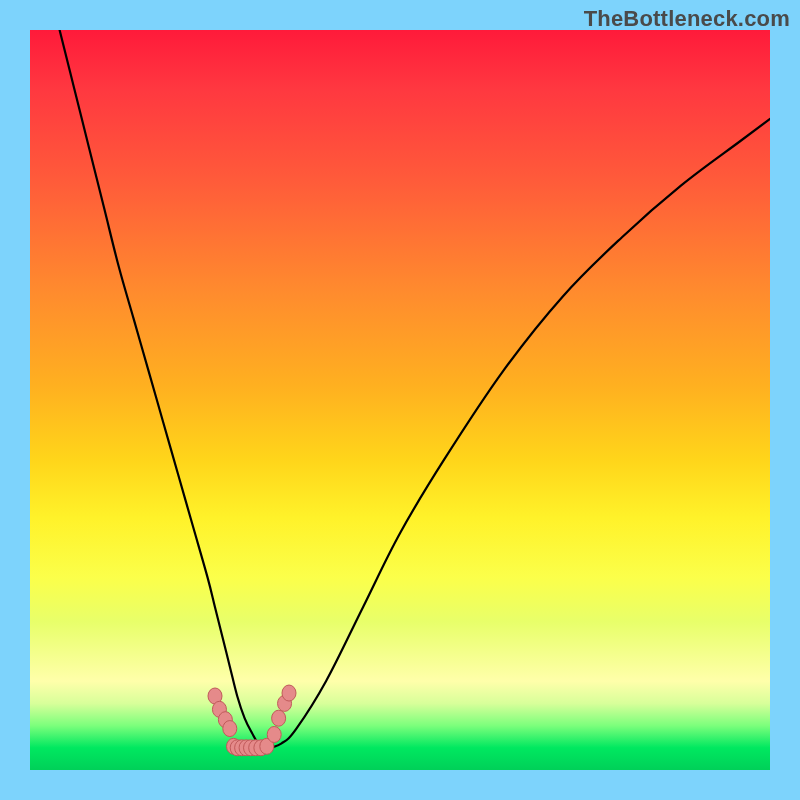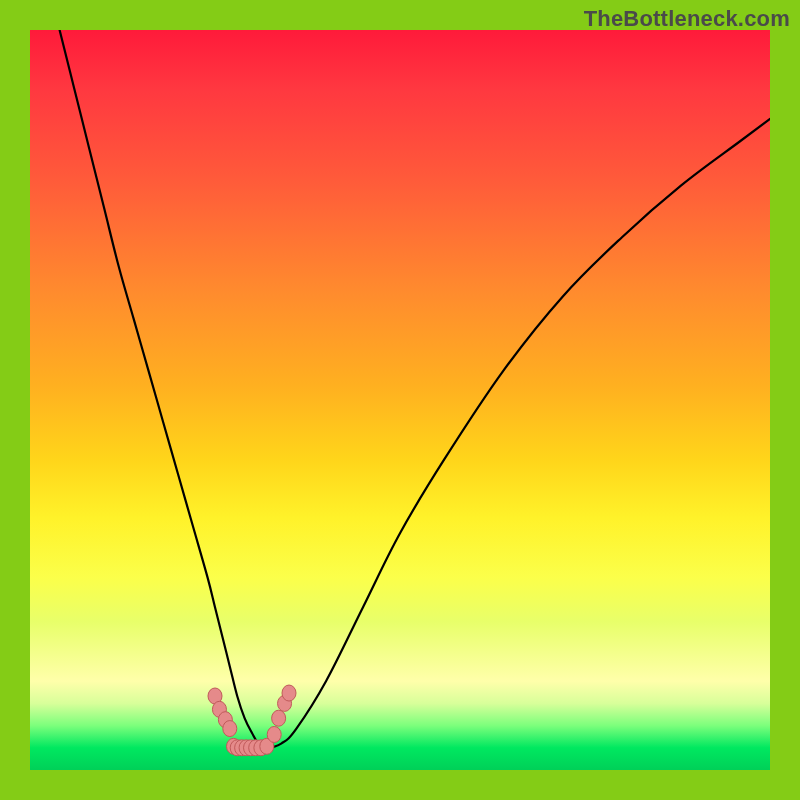--- a/index.html
+++ b/index.html
@@ -1,21 +1,21 @@
 <!DOCTYPE html>
 <html><head>
 <meta charset="utf-8">
 <style>
   * { margin: 0; padding: 0; box-sizing: border-box; }
   html, body { width: 800px; height: 800px; overflow: hidden; background: #000; }
   .frame {
     position: relative;
     width: 800px;
     height: 800px;
-    background: #84cc16;
+    background: #7dd3fc;
   }
   .plot-area {
     position: absolute;
     left: 30px;
     top: 30px;
     width: 740px;
     height: 740px;
     overflow: hidden;
   }
   .gradient-bg {

